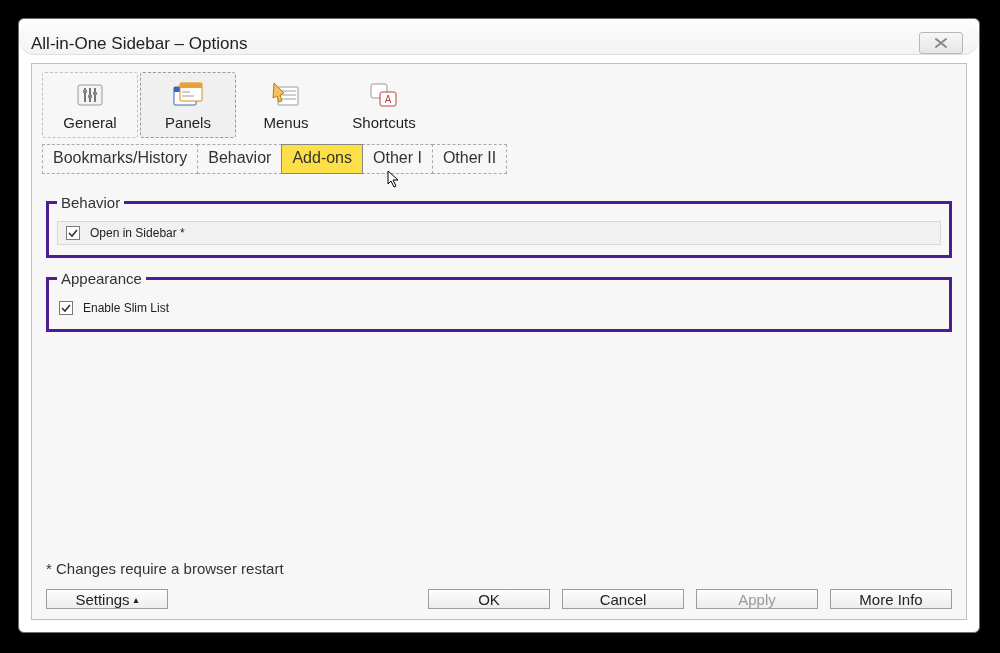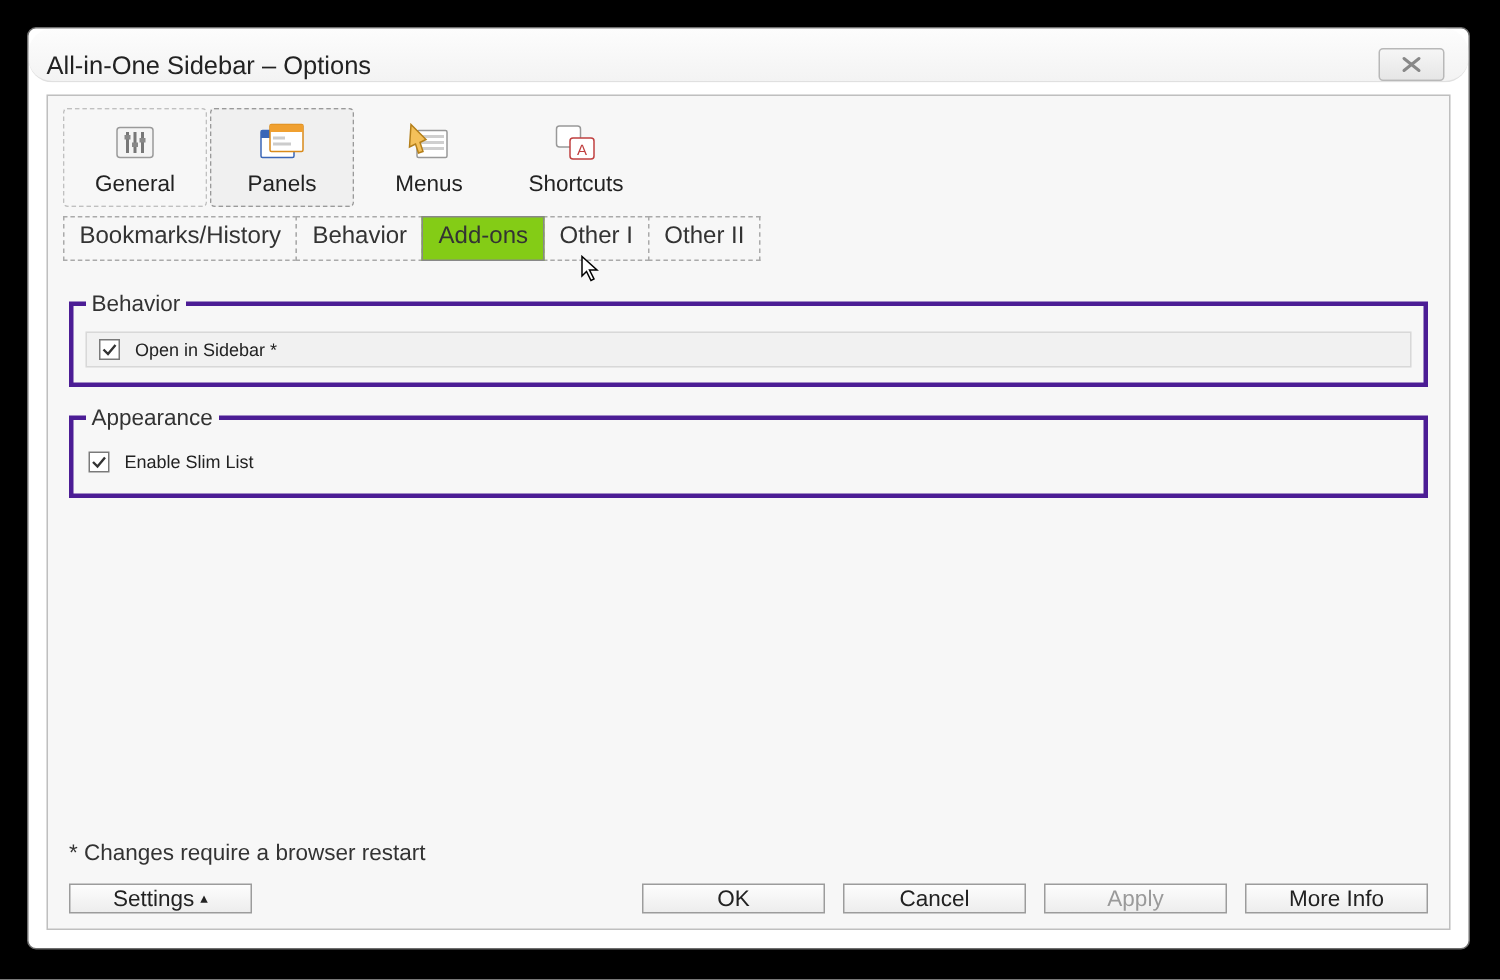--- a/index.html
+++ b/index.html
@@ -106,21 +106,21 @@
     padding: 4px 10px 6px 10px;
     font-size: 16px;
     color: #333;
     border: 1px dashed #aaa;
     margin-right: -1px;
     background: #f7f7f7;
     cursor: pointer;
   }
   .tab.active {
     border: 1px solid #888;
-    background: #84cc16;
+    background: #fde047;
     position: relative;
     z-index: 2;
   }
   .cursor {
     position: absolute;
     width: 16px;
     height: 20px;
     pointer-events: none;
     z-index: 50;
   }

